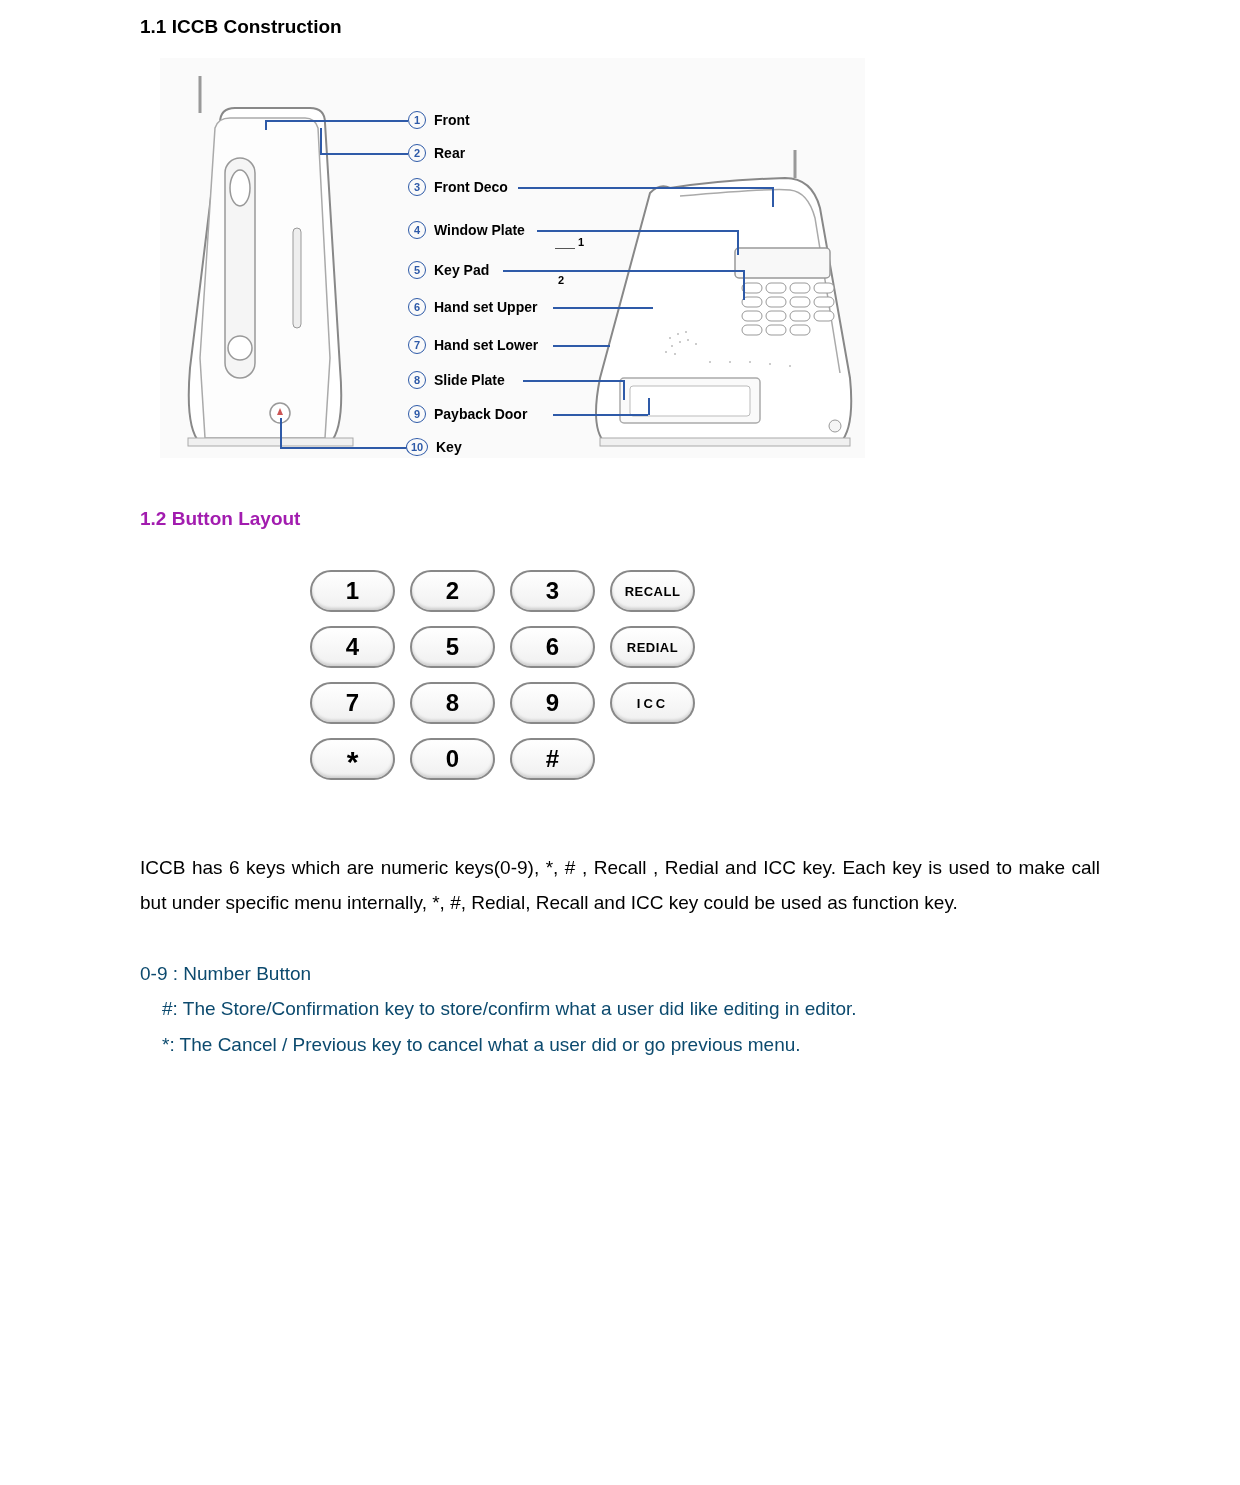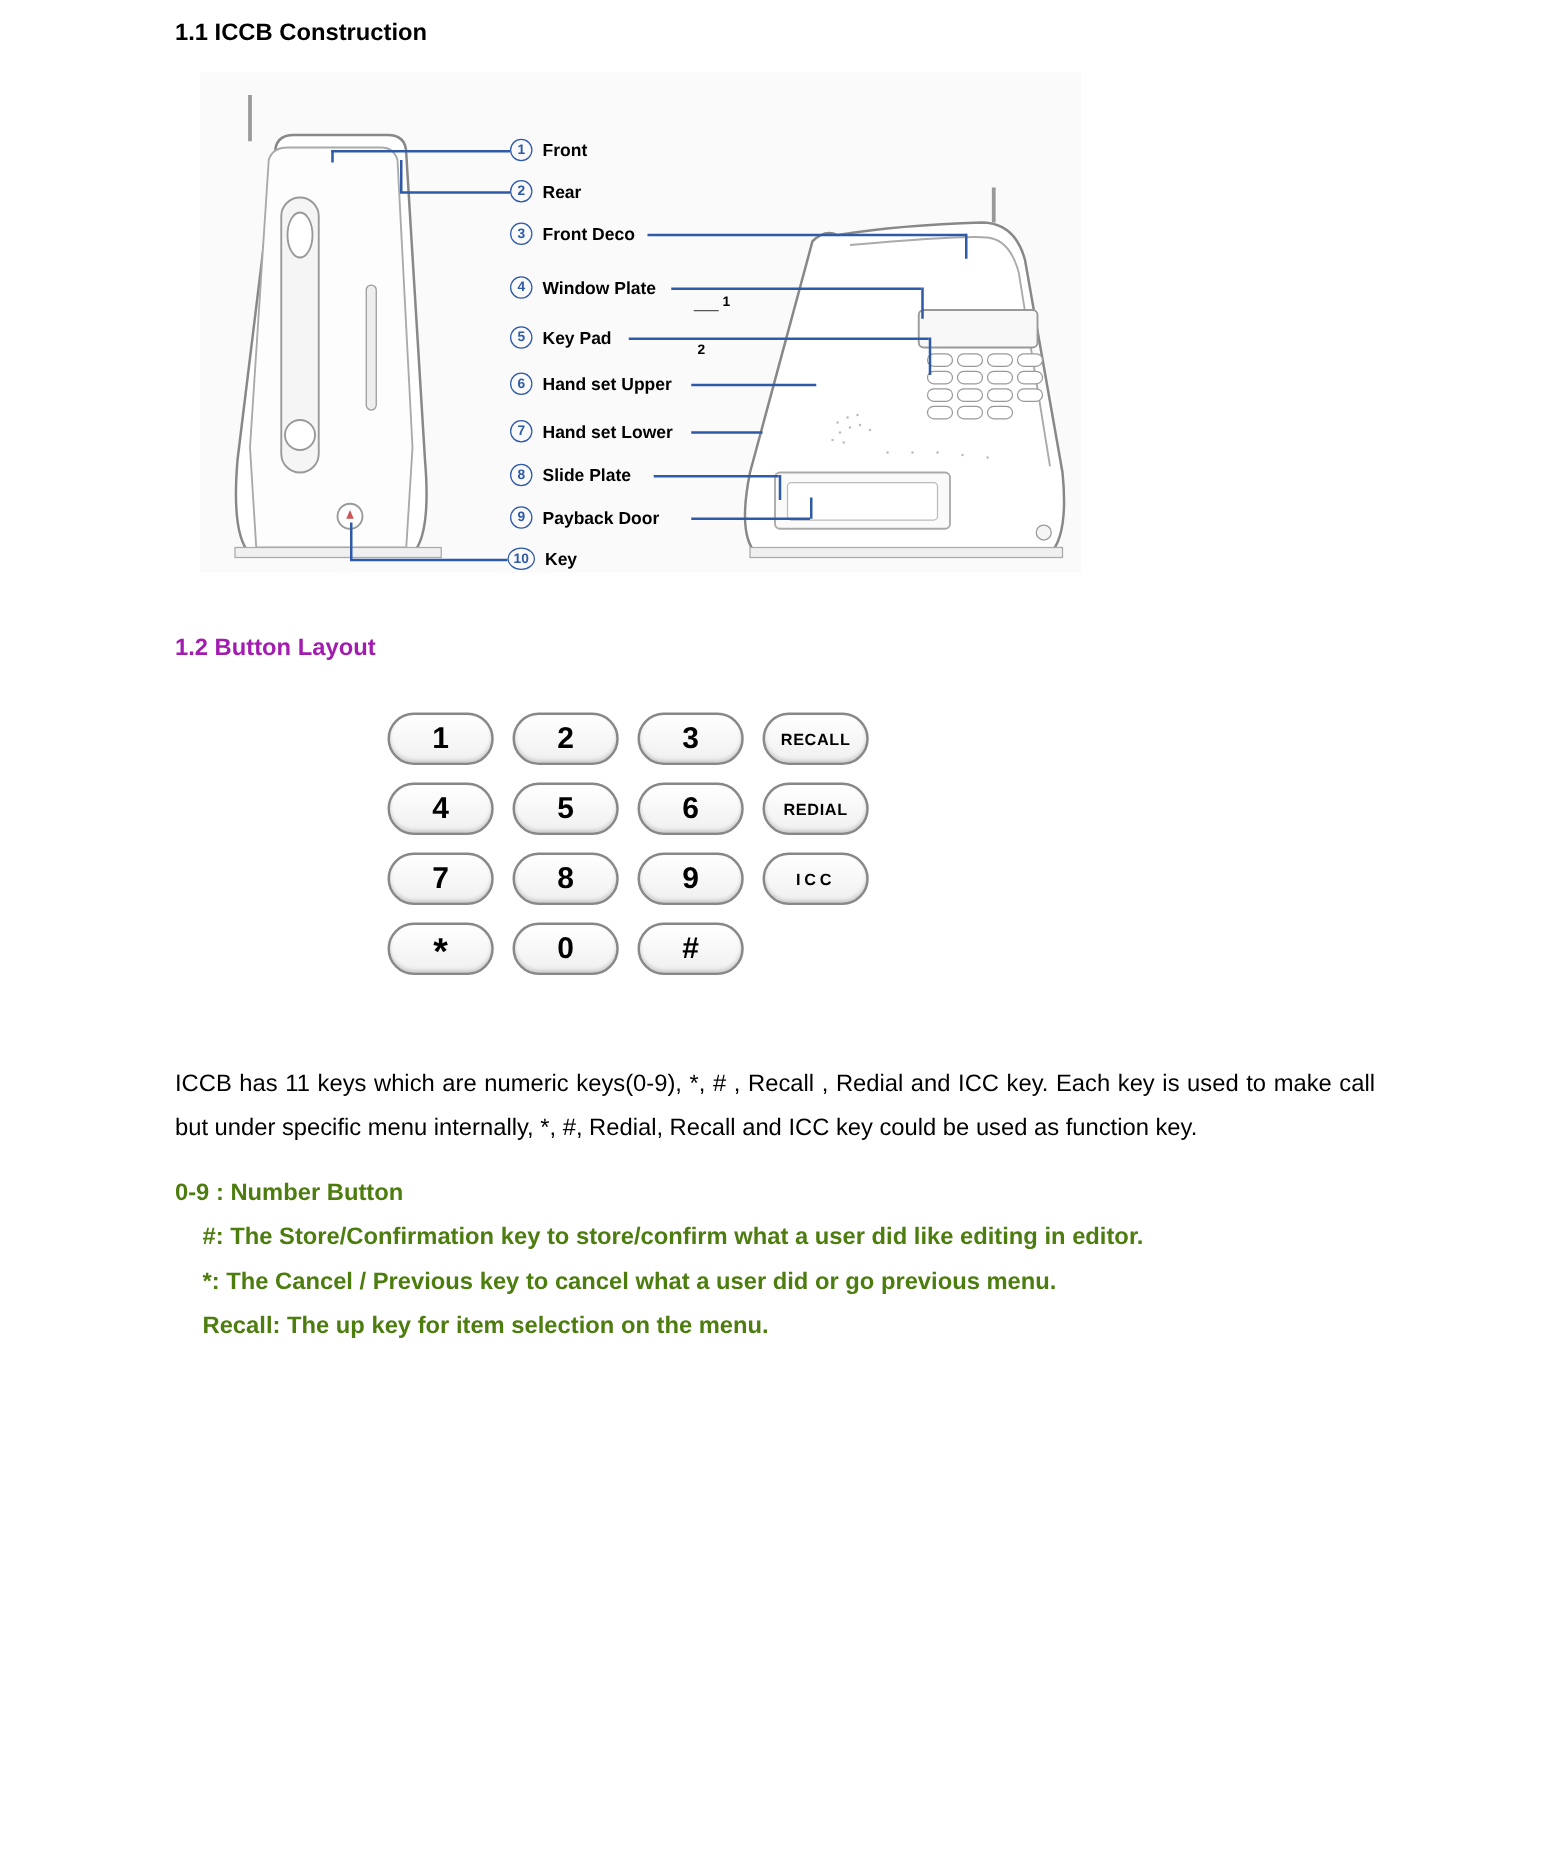--- a/index.html
+++ b/index.html
@@ -135,25 +135,24 @@
     }
 
     .body-text {
       margin-top: 70px;
       font-size: 19px;
       line-height: 1.85;
       color: #000;
       text-align: justify;
     }
     .def-block {
-      margin-top: 17px;
+      margin-top: 36px;
       font-size: 19px;
       line-height: 1.85;
-      color: #4d7c0f;
-      font-weight: bold;
+      color: #0c4a6e;
     }
     .def-block .indent {
       padding-left: 22px;
     }
   </style>
 </head>
 <body>
 
 <div class="page">
   <div class="heading-1">1.1 ICCB Construction</div>
@@ -315,21 +314,20 @@
       <div class="key-btn">9</div>
       <div class="key-btn fn-icc">ICC</div>
     </div>
     <div class="keypad-row">
       <div class="key-btn star">*</div>
       <div class="key-btn">0</div>
       <div class="key-btn">#</div>
     </div>
   </div>
 
-  <div class="body-text indent-first">ICCB has 11 keys which are numeric keys(0-9), *, # , Recall , Redial and ICC key. Each key is used to make call but under specific menu internally, *, #, Redial, Recall and ICC key could be used as function key.</div>
+  <div class="body-text indent-first">ICCB has 6 keys which are numeric keys(0-9), *, # , Recall , Redial and ICC key. Each key is used to make call but under specific menu internally, *, #, Redial, Recall and ICC key could be used as function key.</div>
 
   <div class="def-block">
     <div>0-9 :   Number Button</div>
     <div class="indent">#: The Store/Confirmation key to store/confirm what a user did like editing in editor.</div>
     <div class="indent">*: The Cancel / Previous key to cancel what a user did or go previous menu.</div>
-    <div class="indent">Recall: The up key for item selection on the menu.</div>
   </div>
 </div>
 
 </body></html>

